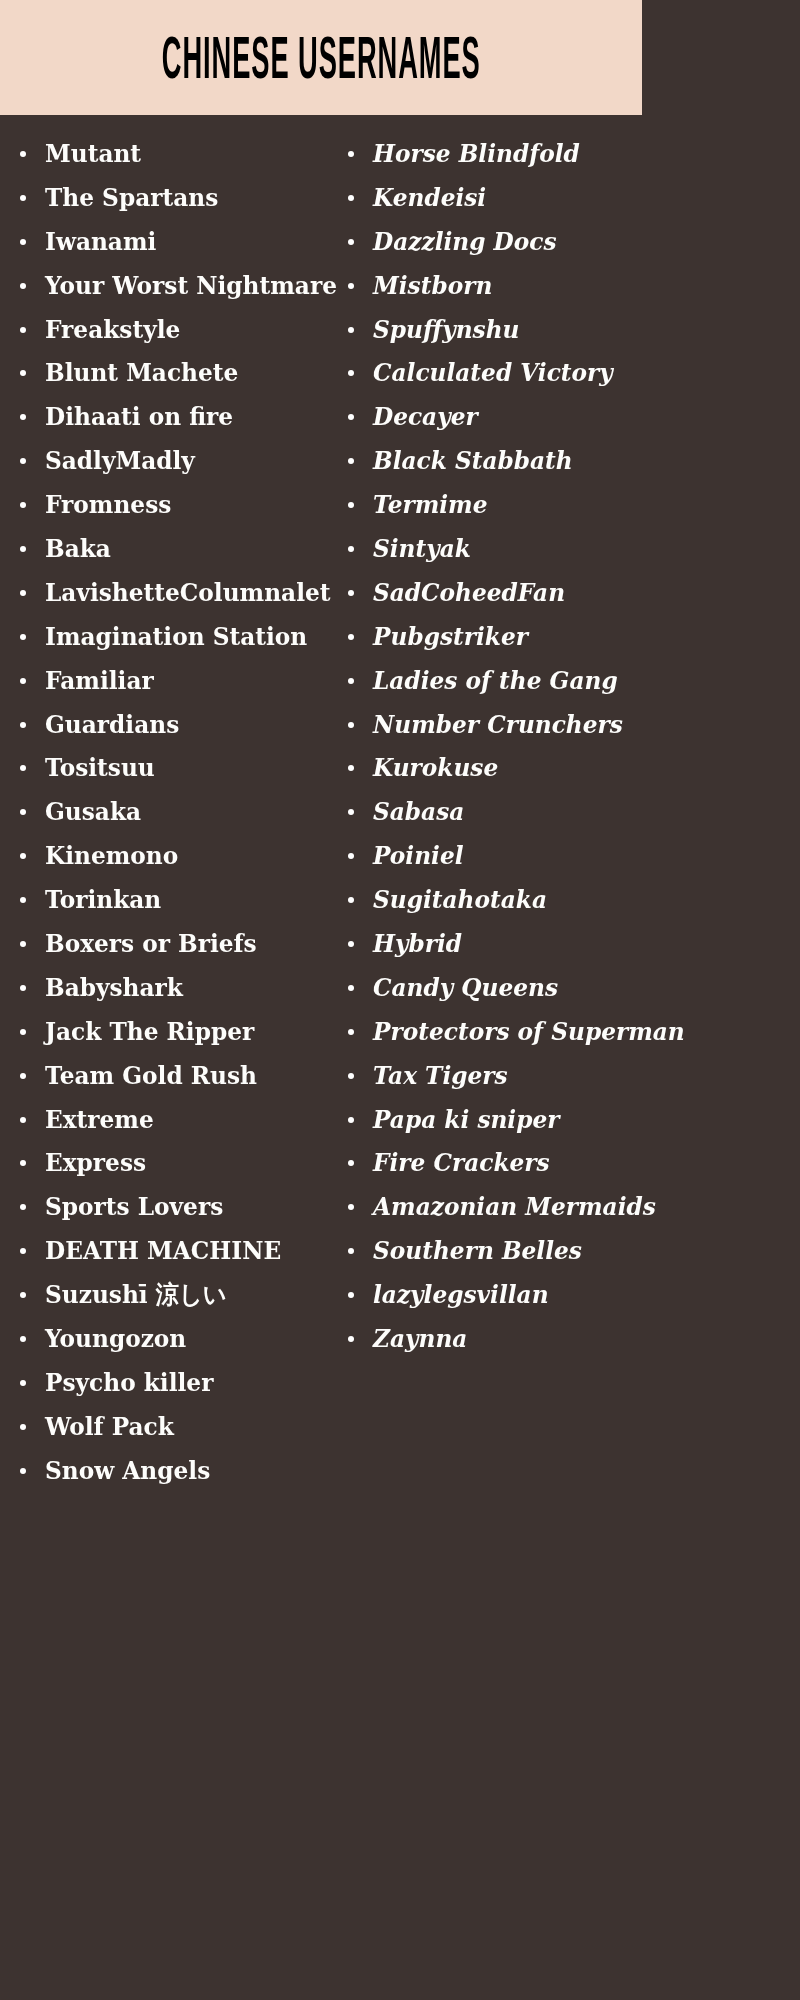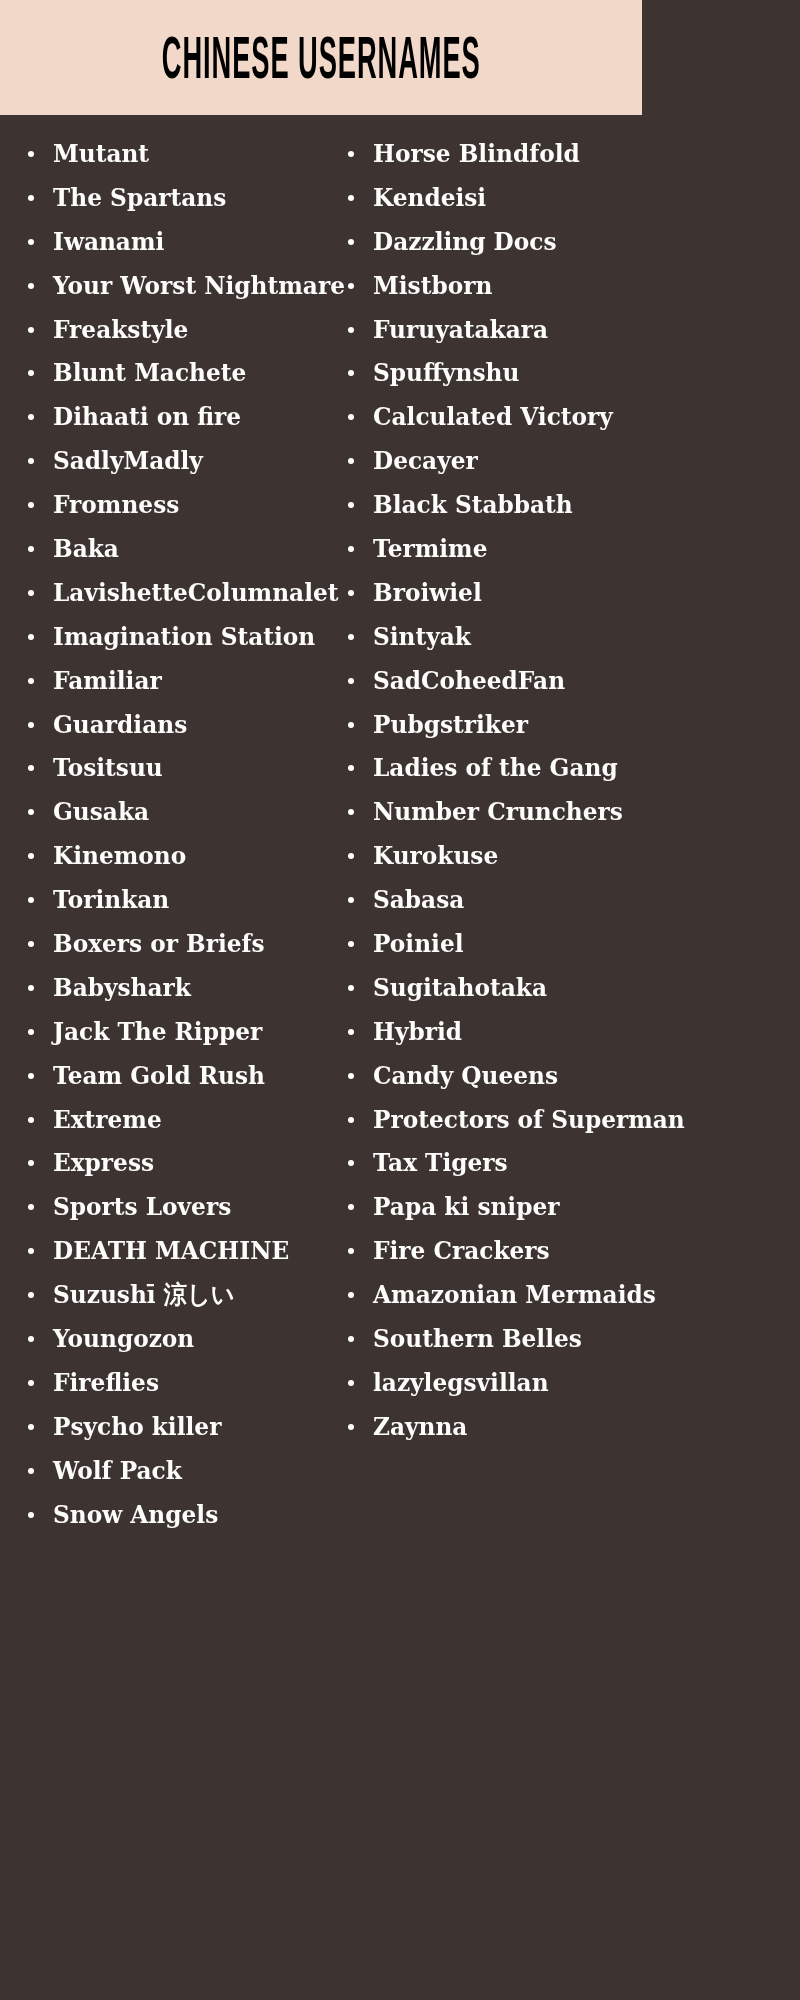--- a/index.html
+++ b/index.html
@@ -55,25 +55,26 @@
     padding-top: 14px;
     box-sizing: border-box;
   }
   .name-column {
     box-sizing: border-box;
     display: flex;
     flex-direction: column;
   }
   #column-left {
     width: 332px;
-    padding-left: 22px;
+    padding-left: 14px;
   }
   #column-right {
     width: 468px;
     padding-left: 10px;
+    font-style: italic;
   }
   .name-item {
     display: flex;
     flex-direction: row;
     align-items: baseline;
     height: 43.9px;
     line-height: 43.9px;
     white-space: nowrap;
   }
   .bullet-dot {
@@ -217,24 +218,20 @@
         <div class="name-item">
           <span class="bullet-dot"></span>
           <span class="name-label">Suzushī 涼しい</span>
         </div>
         <div class="name-item">
           <span class="bullet-dot"></span>
           <span class="name-label">Youngozon</span>
         </div>
         <div class="name-item">
           <span class="bullet-dot"></span>
-          <span class="name-label">Fireflies</span>
-        </div>
-        <div class="name-item">
-          <span class="bullet-dot"></span>
           <span class="name-label">Psycho killer</span>
         </div>
         <div class="name-item">
           <span class="bullet-dot"></span>
           <span class="name-label">Wolf Pack</span>
         </div>
         <div class="name-item">
           <span class="bullet-dot"></span>
           <span class="name-label">Snow Angels</span>
         </div>
@@ -252,48 +249,40 @@
         <div class="name-item">
           <span class="bullet-dot"></span>
           <span class="name-label">Dazzling Docs</span>
         </div>
         <div class="name-item">
           <span class="bullet-dot"></span>
           <span class="name-label">Mistborn</span>
         </div>
         <div class="name-item">
           <span class="bullet-dot"></span>
-          <span class="name-label">Furuyatakara</span>
-        </div>
-        <div class="name-item">
-          <span class="bullet-dot"></span>
           <span class="name-label">Spuffynshu</span>
         </div>
         <div class="name-item">
           <span class="bullet-dot"></span>
           <span class="name-label">Calculated Victory</span>
         </div>
         <div class="name-item">
           <span class="bullet-dot"></span>
           <span class="name-label">Decayer</span>
         </div>
         <div class="name-item">
           <span class="bullet-dot"></span>
           <span class="name-label">Black Stabbath</span>
         </div>
         <div class="name-item">
           <span class="bullet-dot"></span>
           <span class="name-label">Termime</span>
         </div>
         <div class="name-item">
           <span class="bullet-dot"></span>
-          <span class="name-label">Broiwiel</span>
-        </div>
-        <div class="name-item">
-          <span class="bullet-dot"></span>
           <span class="name-label">Sintyak</span>
         </div>
         <div class="name-item">
           <span class="bullet-dot"></span>
           <span class="name-label">SadCoheedFan</span>
         </div>
         <div class="name-item">
           <span class="bullet-dot"></span>
           <span class="name-label">Pubgstriker</span>
         </div>

